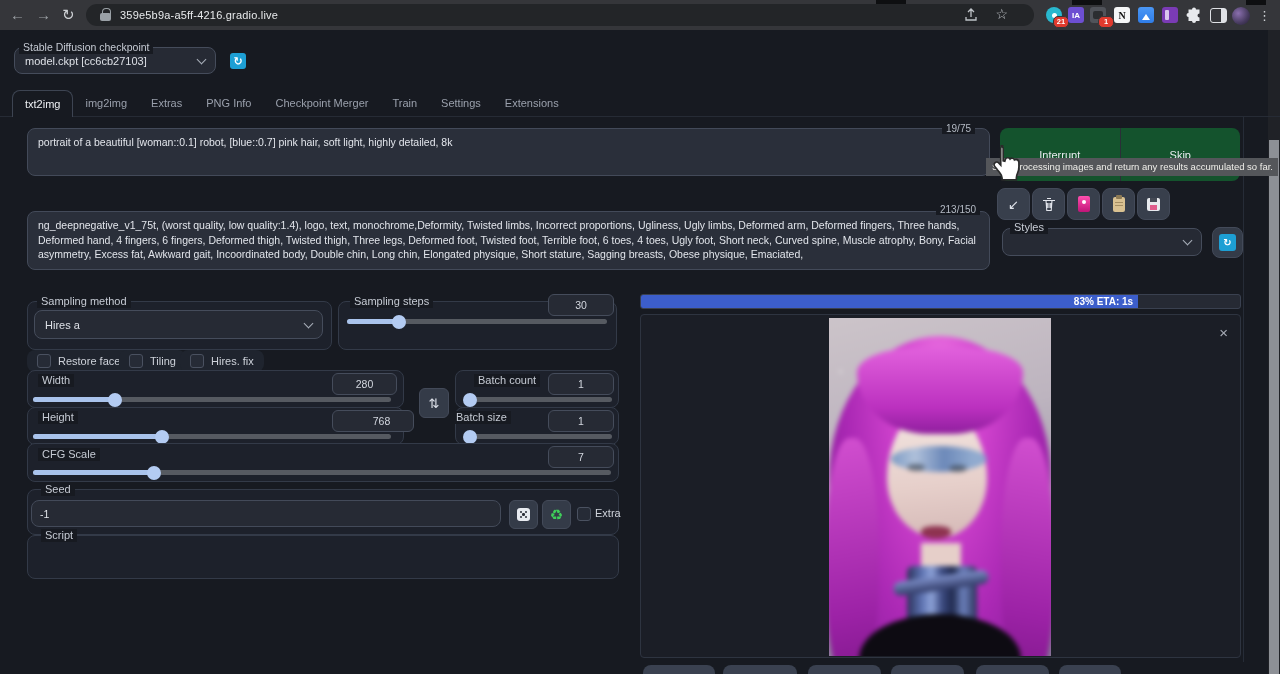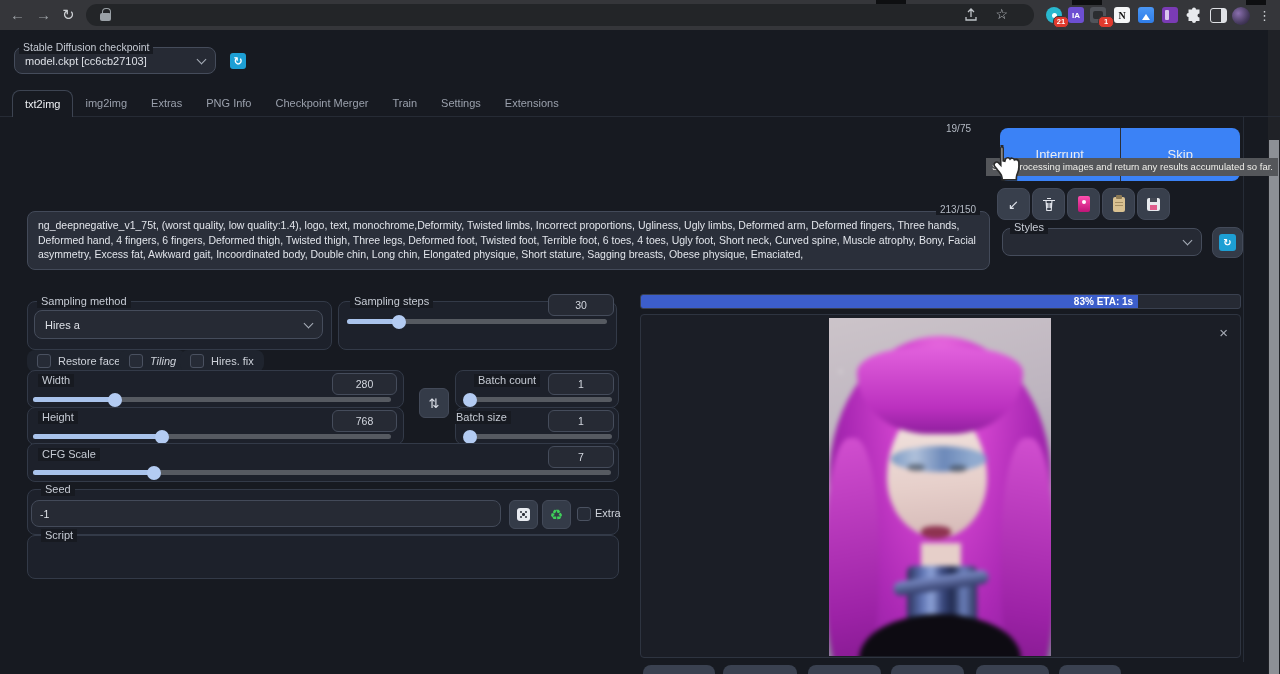--- a/index.html
+++ b/index.html
@@ -37,21 +37,21 @@
   .s-handle{position:absolute;top:-4.5px;width:14px;height:14px;border-radius:50%;background:#b3cbf2;transform:translateX(-50%);}
   .pill{position:absolute;display:flex;align-items:center;gap:7px;background:#1f242e;border-radius:8px;padding:4px 10px;}
   .cb{width:12px;height:12px;background:#262b36;border:1px solid #4a5160;border-radius:3px;flex:none;}
   .cb-label{font-size:11px;color:#ced2da;white-space:nowrap;}
   .icon-btn{position:absolute;width:31px;height:30px;background:#383f4c;border:1px solid #434a59;border-radius:8px;
             display:flex;align-items:center;justify-content:center;}
   .sqbtn{position:absolute;background:#343b48;border:1px solid #434a59;border-radius:6px;
          display:flex;align-items:center;justify-content:center;color:#dce0e8;}
   .bluebox{background:#1d9fd4;border-radius:3px;color:#fff;display:flex;align-items:center;justify-content:center;font-weight:bold;}
   .splitbtn{position:absolute;left:1000px;top:128px;width:240px;height:53px;display:flex;border-radius:8px;overflow:hidden;z-index:10;}
-  .splitbtn>div{flex:1;background:#3b82f6;color:#e9ebf0;font-size:13px;display:flex;align-items:center;justify-content:center;}
+  .splitbtn>div{flex:1;background:#14532d;color:#e9ebf0;font-size:11px;display:flex;align-items:center;justify-content:center;}
   .splitbtn .div1{border-right:1px solid #2b2f38;}
   .tooltip{position:absolute;left:986px;top:158px;width:292px;height:18px;background:#54565a;color:#efeee9;
            font-size:9.5px;line-height:18px;text-align:right;padding:0 5px;box-sizing:border-box;
            white-space:nowrap;overflow:hidden;z-index:40;}
   .progress{position:absolute;left:640px;top:294px;width:601px;height:15px;background:#262a34;
             border:1px solid #3a4150;border-radius:3px;box-sizing:border-box;overflow:hidden;}
   .p-fill{height:100%;background:#3c5ecb;display:flex;align-items:center;justify-content:flex-end;}
   .p-label{color:#fff;font-size:10px;font-weight:bold;padding-right:5px;white-space:nowrap;text-align:right;}
   .gallery{position:absolute;left:640px;top:314px;width:601px;height:344px;background:#1b1e26;
            border:1px solid #2e3440;border-radius:4px;box-sizing:border-box;}
@@ -111,20 +111,21 @@
 
     <div class="navico" style="left:10px;">←</div>
     <div class="navico" style="left:36px;">→</div>
     <div class="navico" style="left:62px;color:#cdd0d4;">↻</div>
 
     <div class="omnibox">
       <div>
         <div class="lock-shackle"></div>
           <div class="lock-body"></div>
       </div>
+      <span class="url">359e5b9a-a5ff-4216.gradio.live</span>
       <svg style="position:absolute;right:56px;top:4px;" width="14" height="14" viewBox="0 0 14 14">
         <path d="M7 1v8M4 4l3-3 3 3M2 9v3h10V9" stroke="#bfc3c8" fill="none" stroke-width="1.3"></path>
       </svg>
       <span style="position:absolute;right:26px;top:2px;font-size:14px;color:#bfc3c8;">☆</span>
     </div>
 
     <div class="extico" style="left:1046px;background:#29b8cf;border-radius:8px;">
       <div style="width:5px;height:5px;border-radius:50%;background:#fff;"></div>
       <span class="badge" style="left:7px;top:9px;">21</span>
     </div>
@@ -164,20 +165,21 @@
     <div class="tab">Extras</div>
     <div class="tab">PNG Info</div>
     <div class="tab">Checkpoint Merger</div>
     <div class="tab">Train</div>
     <div class="tab">Settings</div>
     <div class="tab">Extensions</div>
   </div>
   <div class="vline"></div>
 
   <span class="counter" style="left:942px;top:123px;">19/75</span>
+  <textarea class="ta" style="left: 27px; top: 128px; width: 963px; height: 48px;" spellcheck="false">portrait of a beautiful [woman::0.1] robot, [blue::0.7] pink hair, soft light, highly detailed, 8k</textarea>
 
   <span class="counter" style="left:936px;top:204px;">213/150</span>
   <textarea class="ta" style="left: 27px; top: 211px; width: 963px; height: 59px;" spellcheck="false">ng_deepnegative_v1_75t, (worst quality, low quality:1.4), logo, text, monochrome,Deformity, Twisted limbs, Incorrect proportions, Ugliness, Ugly limbs, Deformed arm, Deformed fingers, Three hands, Deformed hand, 4 fingers, 6 fingers, Deformed thigh, Twisted thigh, Three legs, Deformed foot, Twisted foot, Terrible foot, 6 toes, 4 toes, Ugly foot, Short neck, Curved spine, Muscle atrophy, Bony, Facial asymmetry, Excess fat, Awkward gait, Incoordinated body, Double chin, Long chin, Elongated physique, Short stature, Sagging breasts, Obese physique, Emaciated,</textarea>
 
   <div class="splitbtn">
     <div class="div1">Interrupt</div>
     <div>Skip</div>
   </div>
   <div class="tooltip">Stop processing images and return any results accumulated so far.</div>
 
@@ -228,40 +230,40 @@
   <div class="num" style="left:548px;top:294px;width:64px;height:20px;line-height:20px;">30</div>
   <div class="slider" style="left:347px;top:319px;width:260px;">
     <div class="s-fill" style="width: 20%;"></div>
     <div class="s-handle" style="left: 20%;"></div>
   </div>
 
   <div class="pill" style="left:27px;top:350px;">
     <span class="cb"></span>
     <span class="cb-label">Restore faces</span>
   </div>
-  <div class="pill" style="left:119px;top:350px;font-style:italic;">
+  <div class="pill" style="left:119px;top:350px;">
     <span class="cb"></span>
     <span class="cb-label">Tiling</span>
   </div>
   <div class="pill" style="left:180px;top:350px;">
     <span class="cb"></span>
     <span class="cb-label">Hires. fix</span>
   </div>
 
   <div class="panel" style="left:27px;top:370px;width:375px;height:36px;"></div>
   <span class="flabel" style="left:38px;top:374px;">Width</span>
   <div class="num" style="left:332px;top:373px;width:63px;height:20px;line-height:20px;">280</div>
   <div class="slider" style="left:33px;top:397px;width:358px;">
     <div class="s-fill" style="width: 23%;"></div>
     <div class="s-handle" style="left: 23%;"></div>
   </div>
 
   <div class="panel" style="left:27px;top:407px;width:375px;height:36px;"></div>
   <span class="flabel" style="left:38px;top:411px;">Height</span>
-  <div class="num" style="left:332px;top:410px;width:63px;height:20px;line-height:20px;">768</div>
+  <div class="num" style="left:332px;top:410px;width:63px;height:20px;line-height:20px;padding-left:17px;">768</div>
   <div class="slider" style="left:33px;top:434px;width:358px;">
     <div class="s-fill" style="width: 36%;"></div>
     <div class="s-handle" style="left: 36%;"></div>
   </div>
 
   <div class="sqbtn" style="left:419px;top:388px;width:28px;height:28px;font-size:13px;">
     <span>⇅</span>
   </div>
 
   <div class="panel" style="left:455px;top:370px;width:162px;height:36px;"></div>

